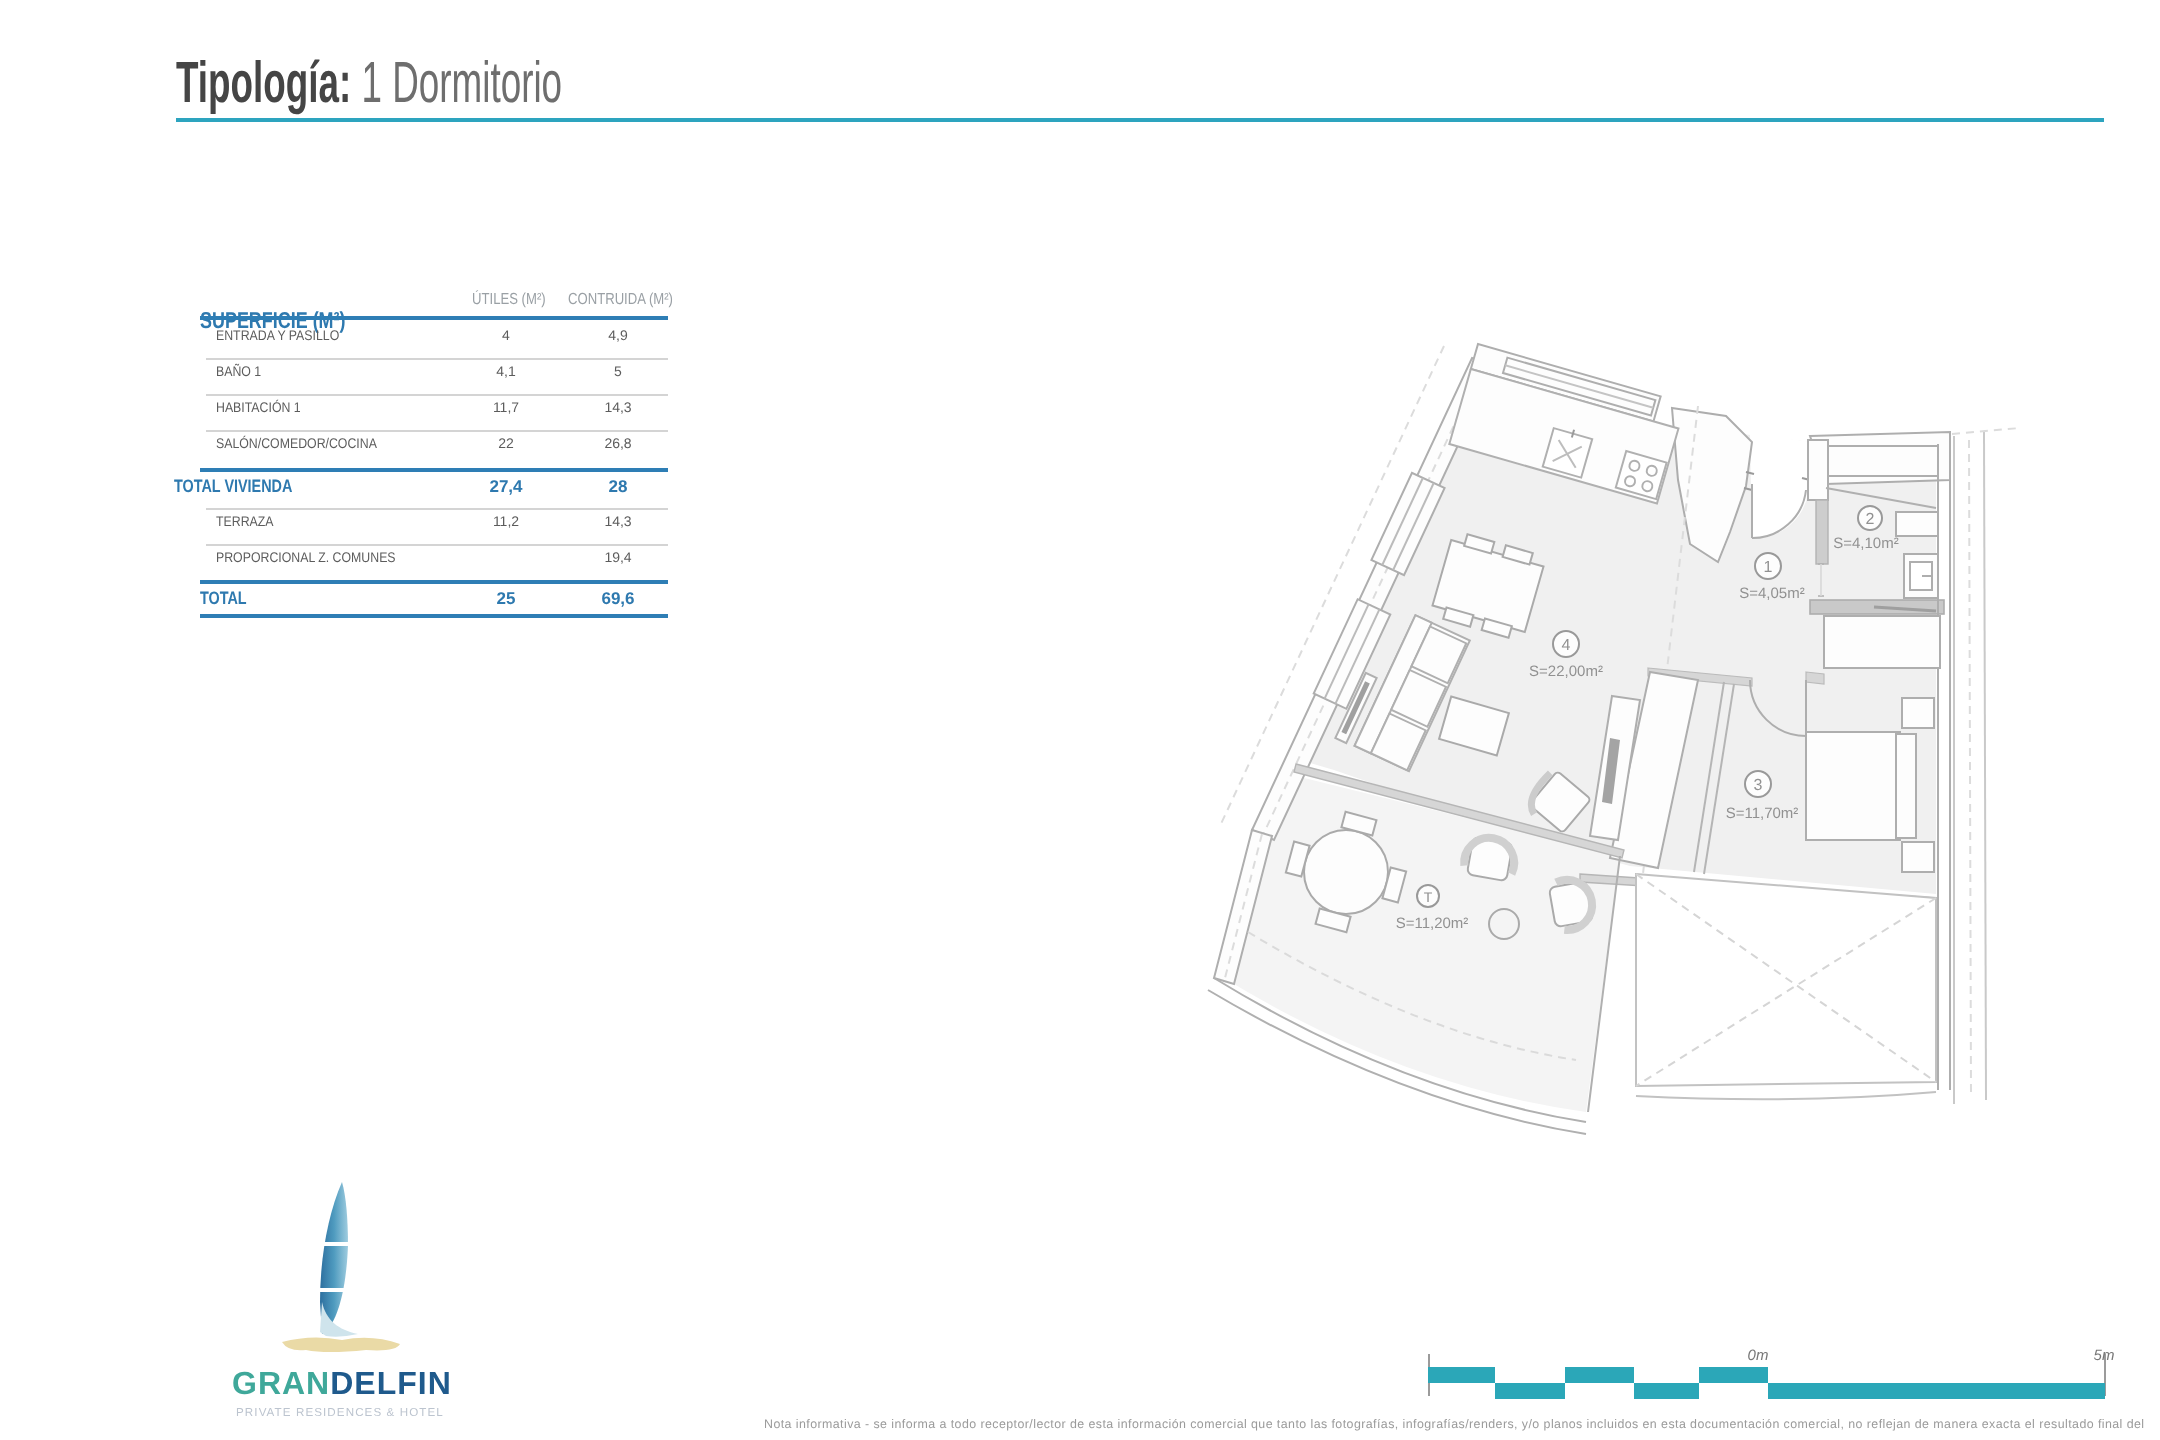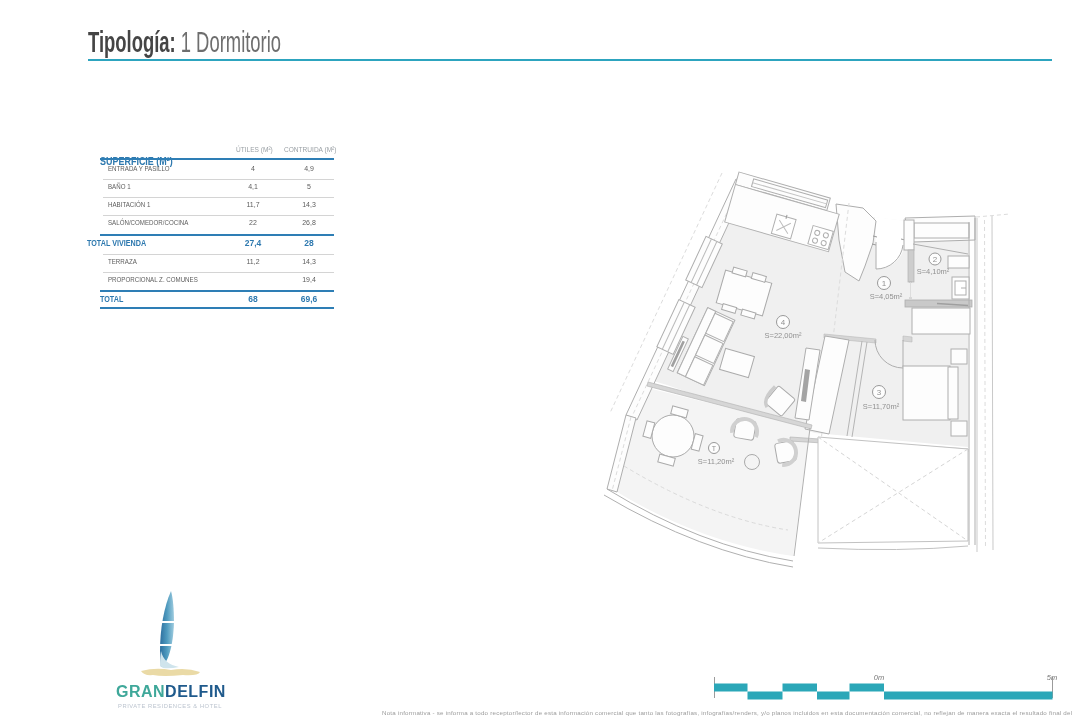--- a/index.html
+++ b/index.html
@@ -77,21 +77,21 @@
 
  <div class="abs" style="left:108px;top:276px;">
       <span class="cx" style="transform:scaleX(0.88);font-size:7px;color:#5c5c5c;">PROPORCIONAL Z. COMUNES</span>
     </div>
  <div class="abs" style="left:299px;top:276px;width:20px;text-align:center;font-size:7px;color:#5c5c5c;">19,4</div>
  <div class="abs" style="left:100px;top:290px;width:234px;height:2px;background:#2e7eb5;"></div>
 
  <div class="abs" style="left:100px;top:294px;">
       <span class="cx" style="transform:scaleX(0.8);font-size:9px;font-weight:bold;color:#2e79af;">TOTAL</span>
     </div>
- <div class="abs" style="left:243px;top:294px;width:20px;text-align:center;font-size:8.5px;font-weight:bold;color:#2e79af;">68</div>
+ <div class="abs" style="left:243px;top:294px;width:20px;text-align:center;font-size:8.5px;font-weight:bold;color:#2e79af;">25</div>
  <div class="abs" style="left:299px;top:294px;width:20px;text-align:center;font-size:8.5px;font-weight:bold;color:#2e79af;">69,6</div>
  <div class="abs" style="left:100px;top:307px;width:234px;height:2px;background:#2e7eb5;"></div>
 </div>
 
 <svg class="abs" style="left:0;top:0;" width="1080" height="720" viewBox="0 0 1080 720" fill="none" stroke-linecap="butt" stroke-linejoin="miter">
 
 <polygon points="746,190 838,214 862,216 906,221 968,221 968,447 815,433 768,420 667,385 650,380" fill="#f0f0f0"></polygon>
 
 <path d="M648,388 L810,428 L793,556 Q700,543 612,489 L627,415 Z" fill="#f4f4f4"></path>
 

